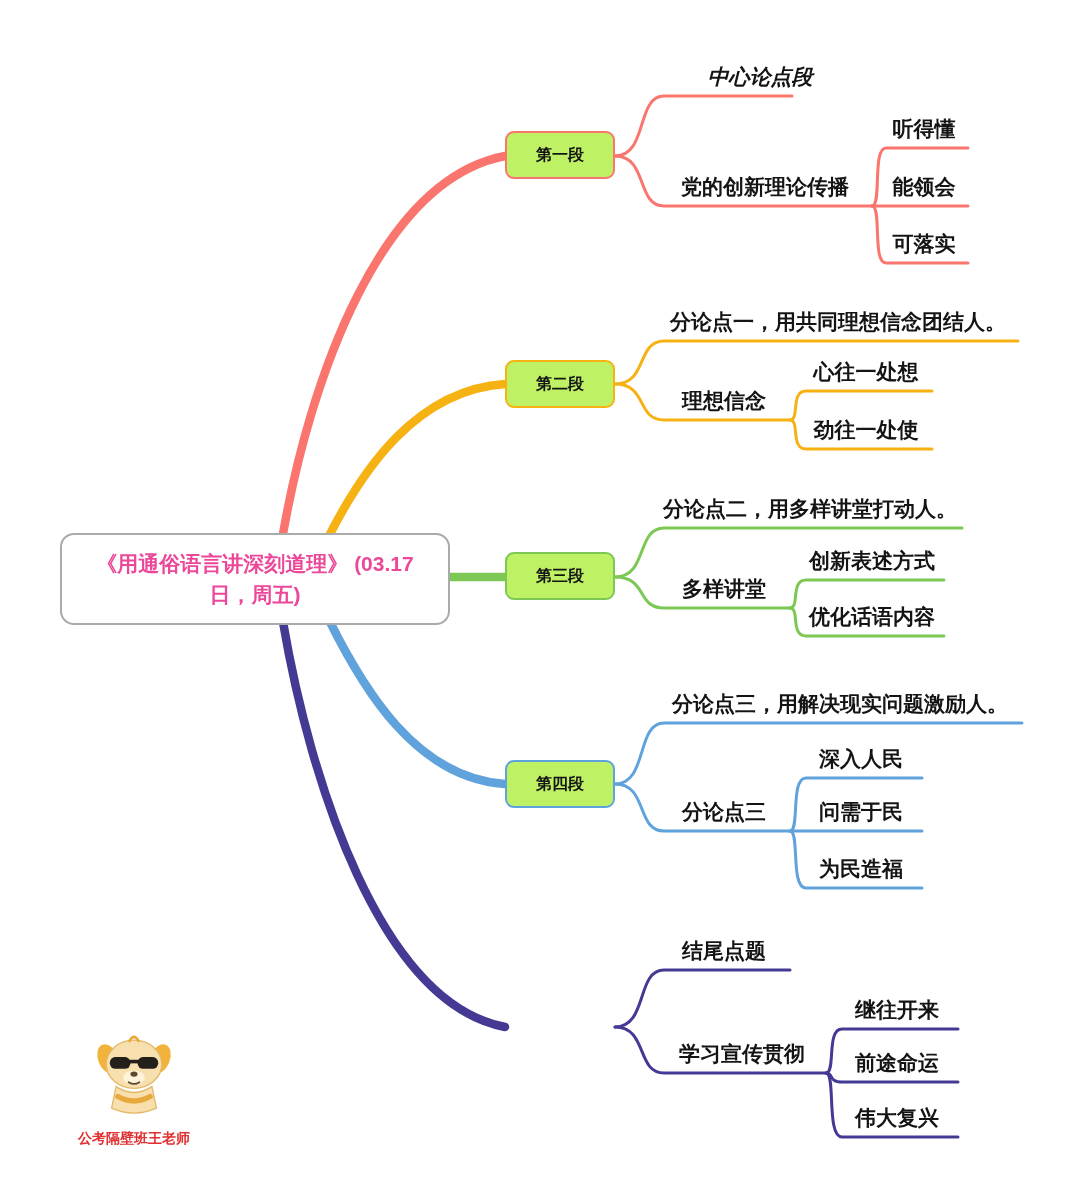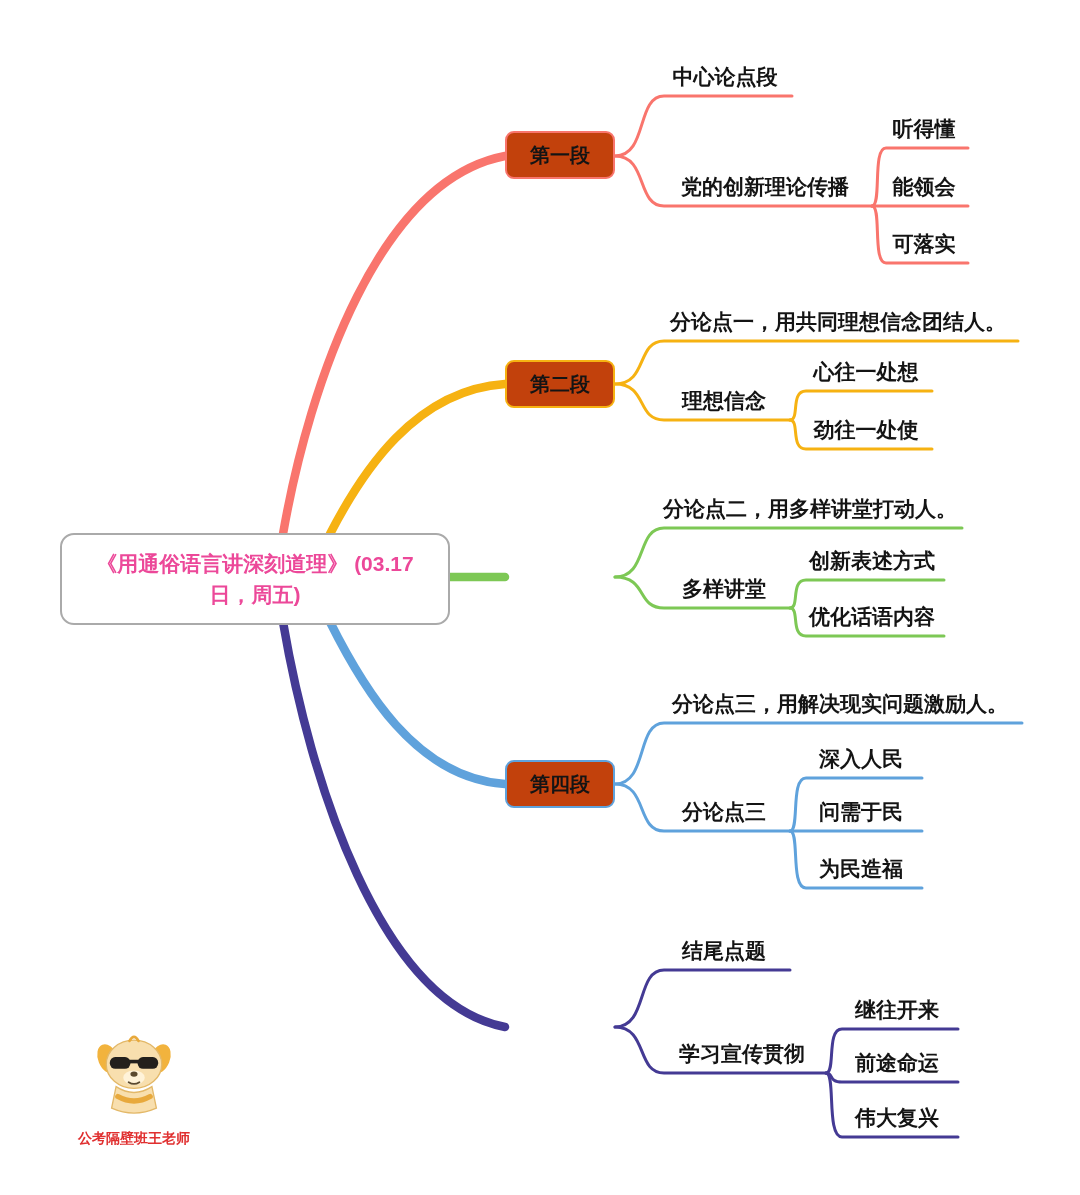--- a/index.html
+++ b/index.html
@@ -15,23 +15,23 @@
   .c1 { stroke:#f9756d; } .c2 { stroke:#f6b212; } .c3 { stroke:#7dc855; }
   .c4 { stroke:#5fa2dc; } .c5 { stroke:#443a94; }
 
   .center-node {
     position:absolute; left:60px; top:533px; width:390px; height:92px;
     border:2px solid #aaaaaa; border-radius:14px; background:#fff;
     display:flex; align-items:center; justify-content:center; text-align:center;
     font-weight:bold; font-size:21px; color:#ec4899; line-height:1.5; padding:4px 20px;
   }
   .seg {
-    position:absolute; left:505px; width:110px; height:48px; background:#c2410c;
+    position:absolute; left:505px; width:110px; height:48px; background:#bef264;
     border-radius:9px; border:2.5px solid; display:flex; align-items:center;
-    justify-content:center; font-weight:bold; font-size:20px; color:#141414;
+    justify-content:center; font-weight:bold; font-size:16px; color:#141414;
   }
   .seg.b1 { top:131px; border-color:#f9756d; }
   .seg.b2 { top:360px; border-color:#f6b212; }
   .seg.b3 { top:552px; border-color:#7dc855; }
   .seg.b4 { top:760px; border-color:#5fa2dc; }
   .seg.b5 { top:1003px; border-color:#443a94; }
 
   .leaf {
     position:absolute; height:30px; line-height:30px; text-align:center;
     font-weight:bold; font-size:21px; color:#141414; white-space:nowrap;
@@ -83,23 +83,24 @@
     <path class="link c5" d="M 826 1073 C 834 1073 828 1082 842 1082 H 958"></path>
     <path class="link c5" d="M 826 1073 C 836 1073 826 1137 842 1137 H 958"></path>
   </svg>
 
   <div class="center-node">
     <span>《用通俗语言讲深刻道理》 (03.17日，周五)</span>
   </div>
 
   <div class="seg b1">第一段</div>
   <div class="seg b2">第二段</div>
+  <div class="seg b3">第三段</div>
   <div class="seg b4">第四段</div>
 
-  <div class="leaf" style="left:658px; top:62px;  width:134px;">中心论点段</div>
+  <div class="leaf" style="left:693px; top:62px;  width:134px;font-style:italic;">中心论点段</div>
   <div class="leaf" style="left:658px; top:172px; width:214px;">党的创新理论传播</div>
   <div class="leaf" style="left:880px; top:114px; width:88px;">听得懂</div>
   <div class="leaf" style="left:880px; top:172px; width:88px;">能领会</div>
   <div class="leaf" style="left:880px; top:229px; width:88px;">可落实</div>
 
   <div class="leaf" style="left:658px; top:307px; width:360px;">分论点一，用共同理想信念团结人。</div>
   <div class="leaf" style="left:658px; top:386px; width:132px;">理想信念</div>
   <div class="leaf" style="left:800px; top:357px; width:132px;">心往一处想</div>
   <div class="leaf" style="left:800px; top:415px; width:132px;">劲往一处使</div>
 

